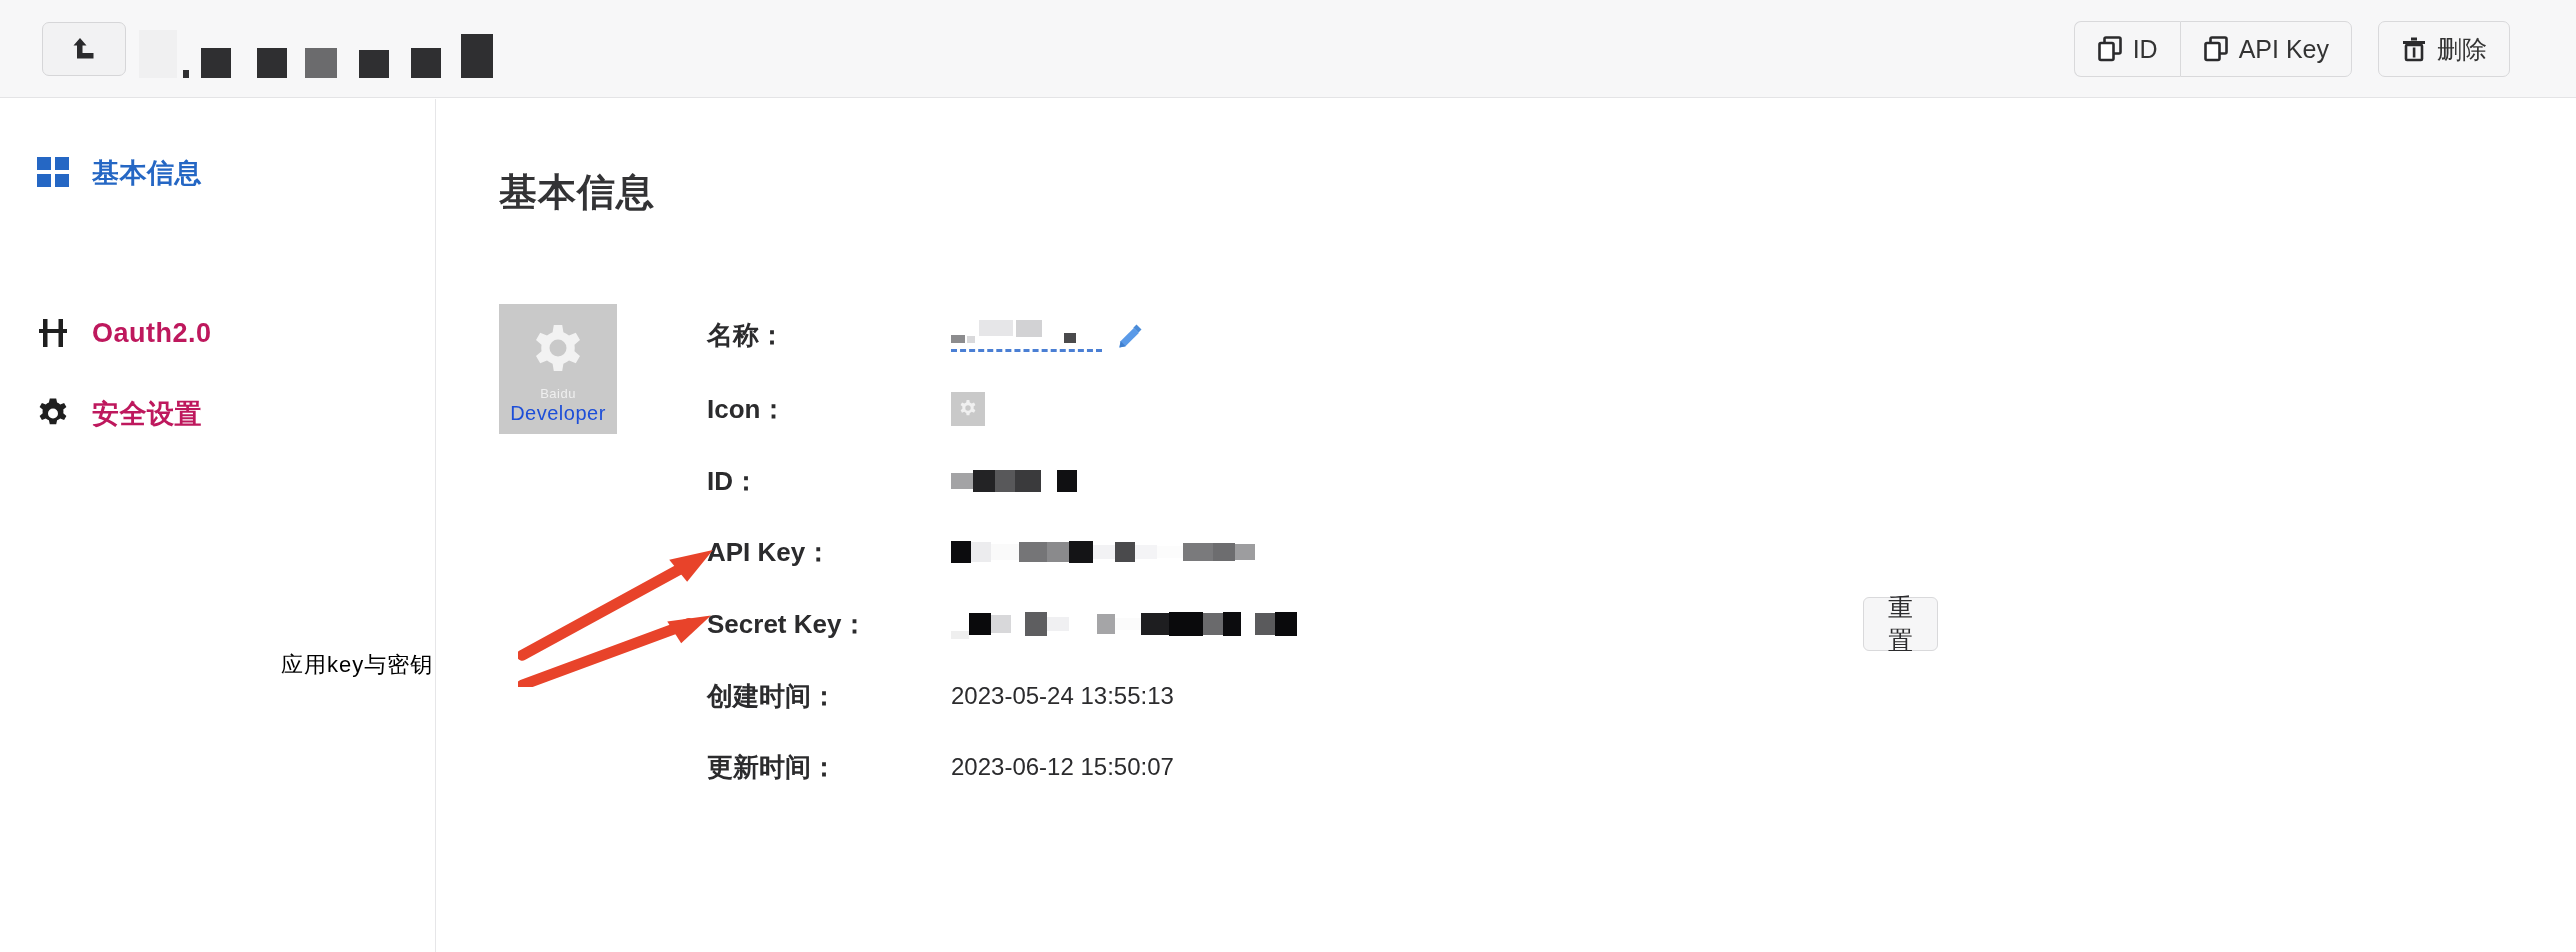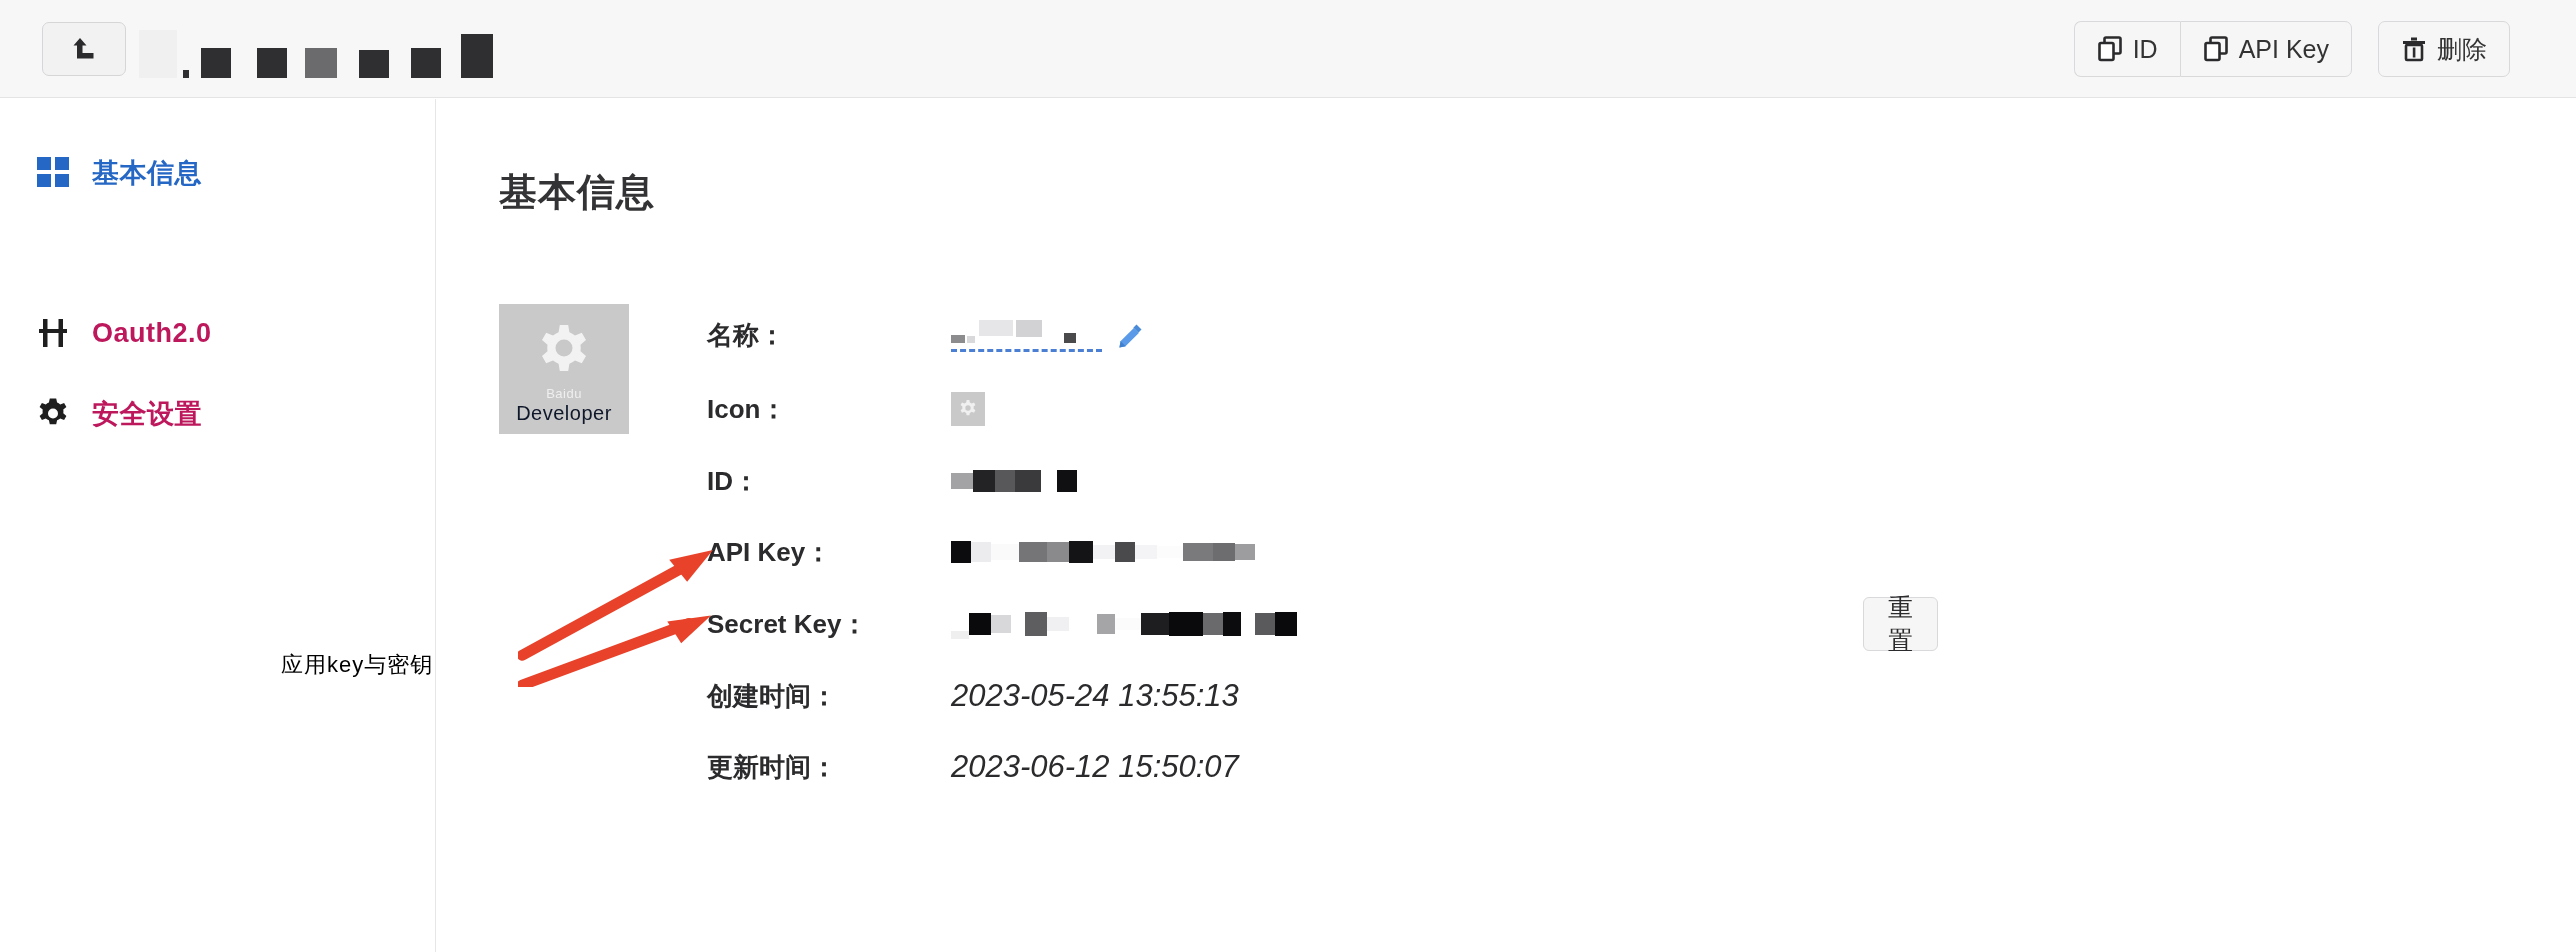--- a/index.html
+++ b/index.html
@@ -116,48 +116,47 @@
     left: 62px; top: 68px;
     font-size: 38px;
     font-weight: 700;
     color: #333335;
     letter-spacing: 1px;
   }
 
   .app-thumb {
     position: absolute;
     left: 62px; top: 205px;
-    width: 130px; height: 130px;
+    width: 118px; height: 130px;
     background: #c9c9c9;
     display: flex; flex-direction: column;
     align-items: center; justify-content: center;
     gap: 2px;
   }
   .app-thumb .tgear { width: 64px; height: 64px; display: block; margin-top: 6px; }
   .app-thumb .t1 { font-size: 13px; color: #efefef; line-height: 1; letter-spacing: 0.5px; }
-  .app-thumb .t2 { font-size: 20px; color: #0f172a; line-height: 1.1; letter-spacing: 0.5px; }
+  .app-thumb .t2 { font-size: 20px; color: #1d4ed8; line-height: 1.1; letter-spacing: 0.5px; }
 
   
   .form { position: absolute; left: 0; top: 0; }
   .row { position: absolute; left: 0; height: 44px; display: flex; align-items: center; }
   .row .lbl {
     position: absolute; left: 270px;
     width: 259px;
     font-size: 26px;
     font-weight: 700;
     color: #2b2b2d;
     white-space: nowrap;
   }
   .row .val {
     position: absolute; left: 514px;
-    font-size: 31px;
+    font-size: 24px;
     color: #2b2b2d;
     display: flex; align-items: center;
     white-space: nowrap;
-    font-style: italic;
   }
 
   
   .mosaic { display: flex; align-items: center; height: 30px; }
   .mosaic i { display: inline-block; height: 26px; }
 
   .name-edit-wrap {
     position: absolute; left: 514px;
     display: flex; align-items: flex-end; gap: 14px;
   }

